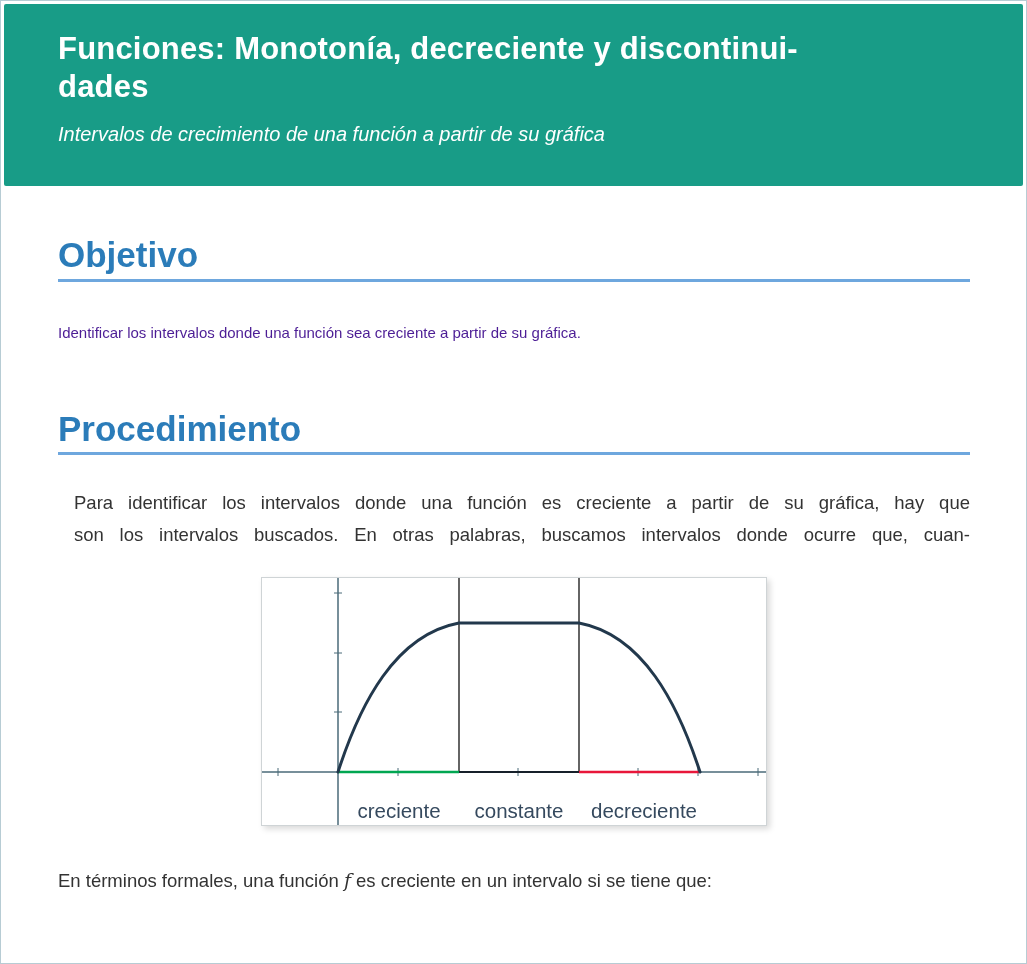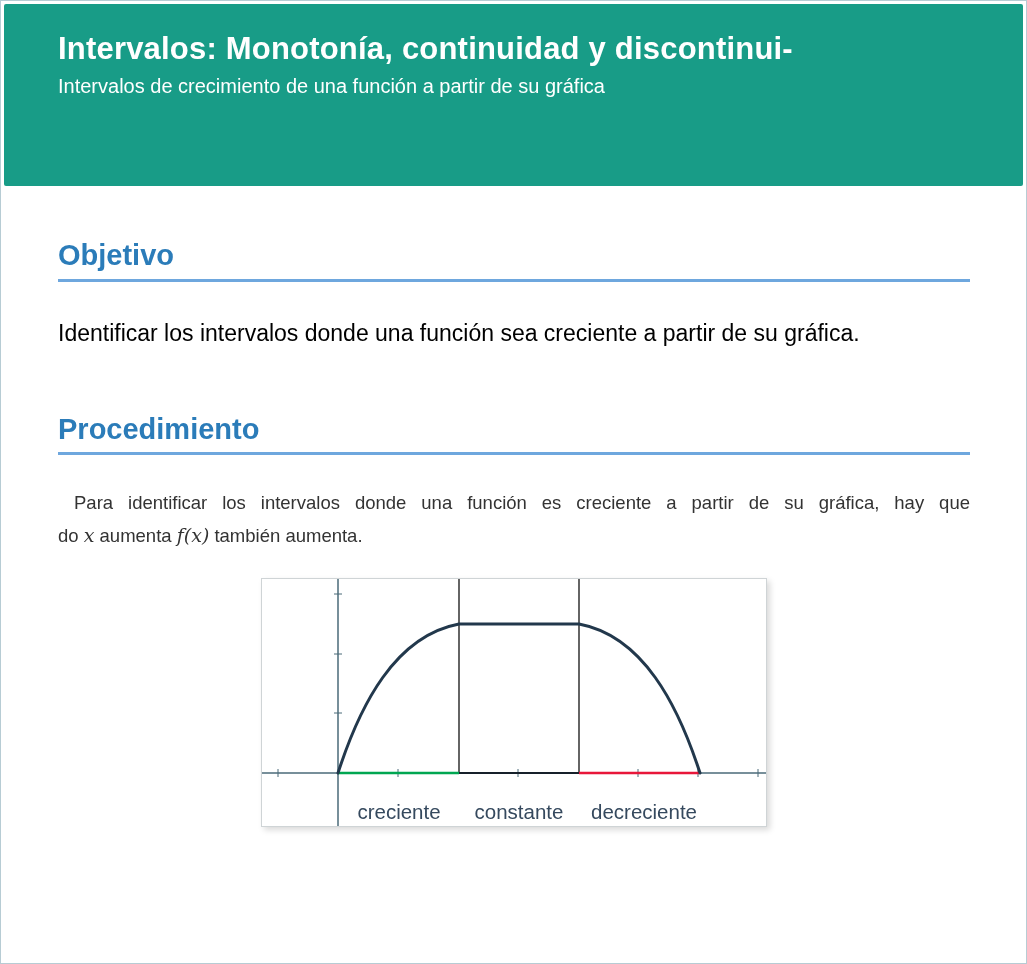--- a/index.html
+++ b/index.html
@@ -13,35 +13,35 @@
     margin:3px 3px 0 3px; height:182px; box-sizing:border-box;
     background:#189c87; border-radius:2px;
     padding:26px 54px 0 54px;
   }
   .title {
     margin:0; color:#ffffff; font-size:31px; font-weight:700;
     line-height:1.23; letter-spacing:0.2px;
   }
   .title span { display:block; }
   .subtitle {
-    margin-top:7px; color:#ffffff; font-size:20px;
-    font-weight:400;
+    margin-top:17px; color:#ffffff; font-size:20px;
+    font-style:italic; font-weight:400;
   }
   .content { padding:0 56px 0 57px; }
   .section-heading {
-    margin:0; color:#2b7cb9; font-size:29px; font-weight:700; line-height:32px;
+    margin:0; color:#2b7cb9; font-size:35px; font-weight:700; line-height:32px;
   }
   .mt-obj  { margin-top:53px; }
   .mt-proc { margin-top:65px; }
   .rule {
     border:none; border-top:3px solid #6ea7de; margin:8px 0 0 0; height:0;
   }
   .rule2 { margin-top:7px; }
   .body-text {
-    margin:36px 0 0 0; color:#000000; font-size:23px; line-height:30px;
+    margin:36px 0 0 0; color:#4c1d95; font-size:15px; line-height:30px;
   }
   .para { margin:32px 0 0 0; color:#333333; font-size:18.5px; line-height:32px; }
   .jline { text-align:justify; text-align-last:justify;margin-left:16px; }
   .lline { text-align:left; }
   .math {
     font-family:"DejaVu Serif", serif; font-style:italic; font-size:19px;
   }
   .figure-wrap {
     width:506px; margin:26px auto 1px auto; box-sizing:border-box;
     border:1px solid #cfd4d6; background:#ffffff;
@@ -55,38 +55,39 @@
     font-family:"Liberation Sans", sans-serif; font-size:20.5px; fill:#35495e;
   }
 </style>
 </head>
 <body>
 
 <div class="page">
 
   <div class="header">
     <h1 class="title">
-      <span>Intervalos: Monotonía, continuidad y discontinui-</span>
+      <span>Funciones: Monotonía, decreciente y discontinui-</span>
+      <span>dades</span>
     </h1>
     <div class="subtitle">Intervalos de crecimiento de una función a partir de su gráfica</div>
   </div>
 
   <div class="content">
 
     <h2 class="section-heading mt-obj">Objetivo</h2>
     <hr class="rule">
 
     <p class="body-text">Identificar los intervalos donde una función sea creciente a partir de su gráfica.</p>
 
     <h2 class="section-heading mt-proc">Procedimiento</h2>
     <hr class="rule rule2">
 
     <div class="para">
       <div class="jline">Para identificar los intervalos donde una función es creciente a partir de su gráfica, hay que</div>
-      <div class="lline"><span>do </span><span class="math">x</span><span> aumenta </span><span class="math">f(x)</span><span> también aumenta.</span></div>
+      <div class="jline">son los intervalos buscados. En otras palabras, buscamos intervalos donde ocurre que, cuan-</div>
     </div>
 
     <div class="figure-wrap">
       <svg width="504" height="247" viewBox="0 0 504 247">
 
         <line x1="0" y1="194" x2="504" y2="194" stroke="#4a6a78" stroke-width="1.5"></line>
         <line x1="76" y1="0" x2="76" y2="247" stroke="#4a6a78" stroke-width="1.5"></line>
 
         <g stroke="#4a6a78" stroke-width="1">
           <line x1="16" y1="190" x2="16" y2="198"></line>
@@ -111,15 +112,16 @@
         <line x1="317" y1="194" x2="437" y2="194" stroke="#e8173a" stroke-width="2.6"></line>
 
         <path d="M 76 194 C 98 126, 133 57, 197 45 L 317 45 C 381 57, 416 126, 438 194" fill="none" stroke="#22384c" stroke-width="3" stroke-linecap="round"></path>
 
         <text class="fig-label" x="137" y="240" text-anchor="middle">creciente</text>
         <text class="fig-label" x="257" y="240" text-anchor="middle">constante</text>
         <text class="fig-label" x="382" y="240" text-anchor="middle">decreciente</text>
       </svg>
     </div>
 
+    <p class="closing"><span>En términos formales, una función </span><span class="math">f</span><span> es creciente en un intervalo si se tiene que:</span></p>
 
   </div>
 </div>
 
 </body></html>

